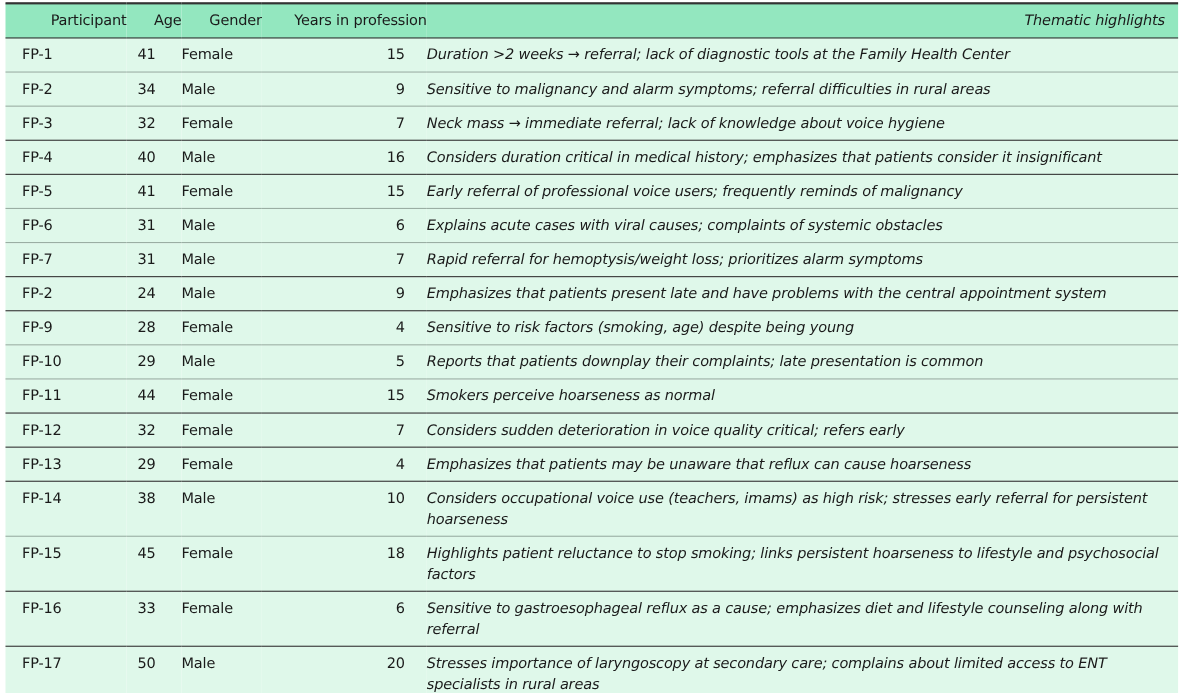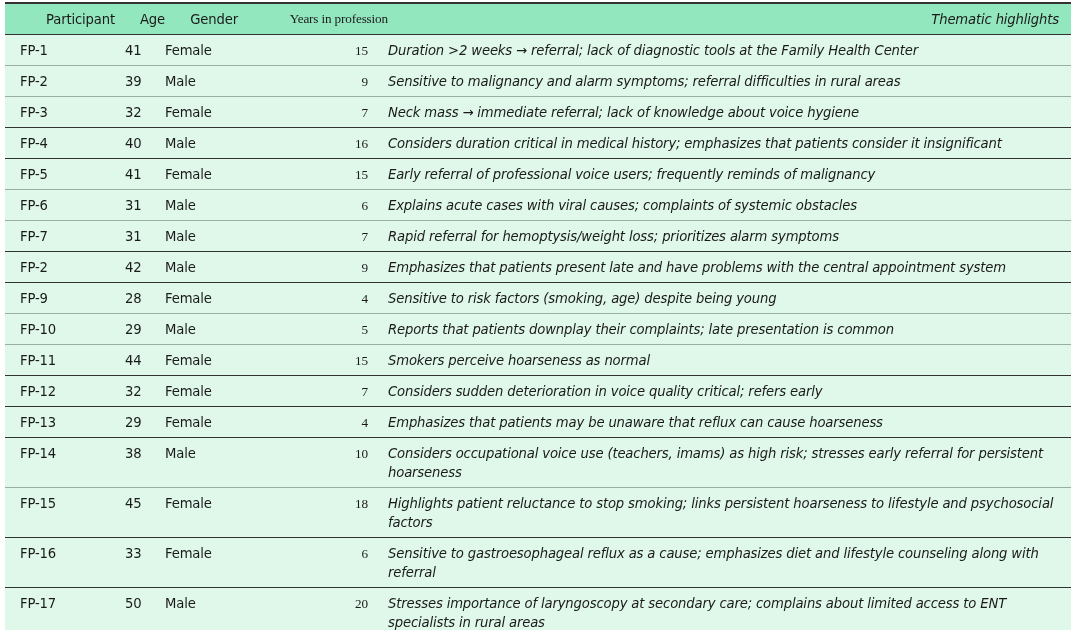--- a/index.html
+++ b/index.html
@@ -10,21 +10,21 @@
   thead th { font-weight: normal; text-align: right; height: 30px; padding: 0 0 0 0; border-top: 2px solid #333; border-bottom: 1.5px solid #333; vertical-align: middle; }
   tbody tr { background: #dff8ea; padding-left: 28px; }
   tbody td { padding: 0; vertical-align: top; line-height: 19px; }
   tbody td .cell { padding-top: 6px; padding-bottom: 5px; }
   tr.b-dark td { border-bottom: 1.5px solid #333; }
   tr.b-light td { border-bottom: 1px solid #9aaea3; }
   .c-part { width: 95px; padding-left: 15px !important; }
   th.c-part { padding-left: 15px; }
   .c-age { width: 50px; }
   .c-gender { width: 73px; }
-  .c-years { width: 150px; font-family: Liberation Serif, serif; }
+  .c-years { width: 150px; }
   .c-theme { padding-right: 12px !important; font-style: italic; }
   td.c-age .cell { padding-left: 10px; }
   td.c-years .cell { text-align: right; width: 130px; }
   th.c-years { padding-left: 0; }
   .cell { display: block; }
 </style>
 </head>
 <body>
 
 <div class="table-wrap">
@@ -55,21 +55,21 @@
     <td class="c-theme">
             <span class="cell">Duration &gt;2 weeks → referral; lack of diagnostic tools at the Family Health Center</span>
           </td>
   </tr>
 
   <tr class="b-light">
     <td class="c-part">
             <span class="cell">FP-2</span>
           </td>
     <td class="c-age">
-            <span class="cell">39</span>
+            <span class="cell">34</span>
           </td>
     <td class="c-gender">
             <span class="cell">Male</span>
           </td>
     <td class="c-years">
             <span class="cell">9</span>
           </td>
     <td class="c-theme">
             <span class="cell">Sensitive to malignancy and alarm symptoms; referral difficulties in rural areas</span>
           </td>
@@ -163,21 +163,21 @@
     <td class="c-theme">
             <span class="cell">Rapid referral for hemoptysis/weight loss; prioritizes alarm symptoms</span>
           </td>
   </tr>
 
   <tr class="b-dark">
     <td class="c-part">
             <span class="cell">FP-2</span>
           </td>
     <td class="c-age">
-            <span class="cell">42</span>
+            <span class="cell">24</span>
           </td>
     <td class="c-gender">
             <span class="cell">Male</span>
           </td>
     <td class="c-years">
             <span class="cell">9</span>
           </td>
     <td class="c-theme">
             <span class="cell">Emphasizes that patients present late and have problems with the central appointment system</span>
           </td>

